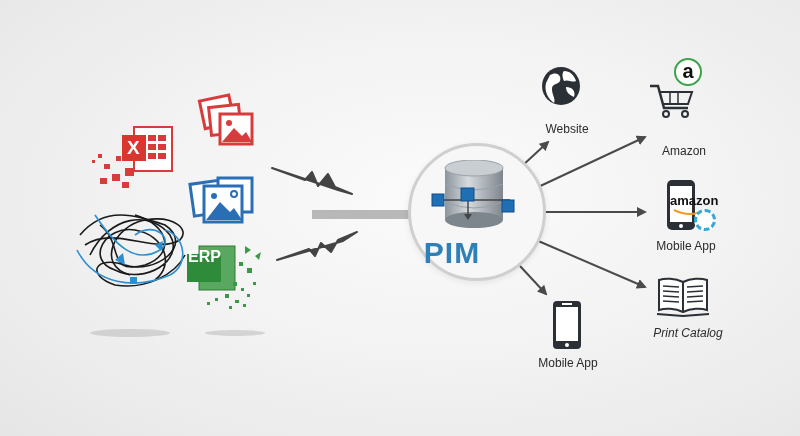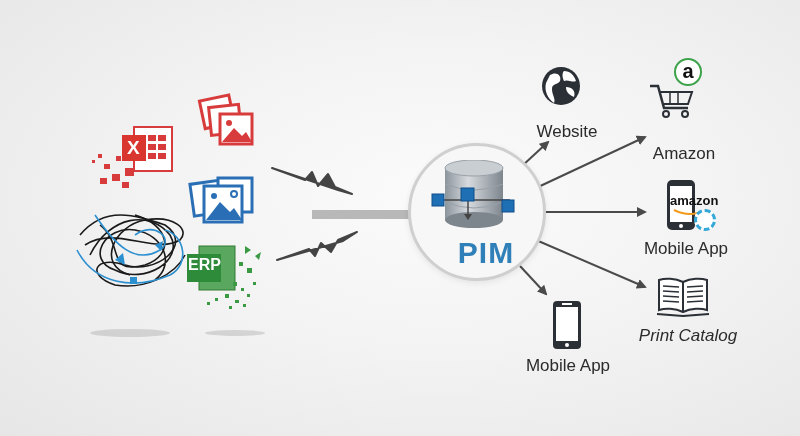--- a/index.html
+++ b/index.html
@@ -1,20 +1,20 @@
 <!DOCTYPE html>
 <html><head>
 <meta charset="utf-8">
 <style>
   html,body{margin:0;padding:0;}
   body{width:800px;height:436px;overflow:hidden;font-family:"Liberation Sans",sans-serif;
     background:radial-gradient(ellipse at 55% 45%, #fbfbfb 0%, #f3f3f3 45%, #e6e6e6 100%);position:relative;}
   .abs{position:absolute;}
-  .label{position:absolute;font-size:17px;color:#2b2b2b;white-space:nowrap;transform:translateX(-50%);}
-  .pim-text{position:absolute;left:436px;top:236px;width:100px;text-align:center;font-size:30px;font-weight:bold;color:#2f7fb8;letter-spacing:1px;}
+  .label{position:absolute;font-size:12px;color:#2b2b2b;white-space:nowrap;transform:translateX(-50%);}
+  .pim-text{position:absolute;left:402px;top:236px;width:100px;text-align:center;font-size:30px;font-weight:bold;color:#2f7fb8;letter-spacing:1px;}
 </style>
 </head>
 <body>
 
 <svg class="abs" style="left:0;top:0" width="800" height="436">
   <defs>
     <marker id="ah" markerWidth="10" markerHeight="10" refX="8" refY="5" orient="auto" markerUnits="userSpaceOnUse">
       <path d="M0,0 L10,5 L0,10 Z" fill="#4a4a4a"></path>
     </marker>
   </defs>
@@ -127,21 +127,21 @@
       <rect x="40" y="52" width="4" height="4"></rect>
       <rect x="30" y="56" width="3" height="3"></rect>
       <rect x="50" y="58" width="4" height="3"></rect>
       <rect x="62" y="52" width="3" height="3"></rect>
       <rect x="22" y="60" width="3" height="3"></rect>
       <rect x="44" y="64" width="3" height="3"></rect>
       <rect x="68" y="40" width="3" height="3"></rect>
       <rect x="58" y="62" width="3" height="3"></rect>
   </g>
 </svg>
-<div class="abs" style="left:188px;top:256px;font-size:16px;font-weight:bold;color:#fff;">ERP</div>
+<div class="abs" style="left:188px;top:248px;font-size:16px;font-weight:bold;color:#fff;">ERP</div>
 
 <svg class="abs" style="left:540px;top:65px" width="42" height="42">
   <circle cx="21" cy="21" r="19" fill="#2b2f36"></circle>
   <path d="M10,10 C16,6 22,10 20,16 C18,20 12,18 12,24 C12,30 16,34 14,38 C8,34 4,26 6,18 Z" fill="#fff"></path>
   <path d="M24,6 C30,6 34,10 36,16 C32,18 28,14 24,16 C22,12 22,8 24,6 Z" fill="#fff"></path>
   <path d="M26,22 C32,22 36,26 34,32 C30,30 26,28 26,22 Z" fill="#fff"></path>
 </svg>
 <div class="label" style="left:567px;top:122px;">Website</div>
 
 <svg class="abs" style="left:648px;top:82px" width="48" height="38">

